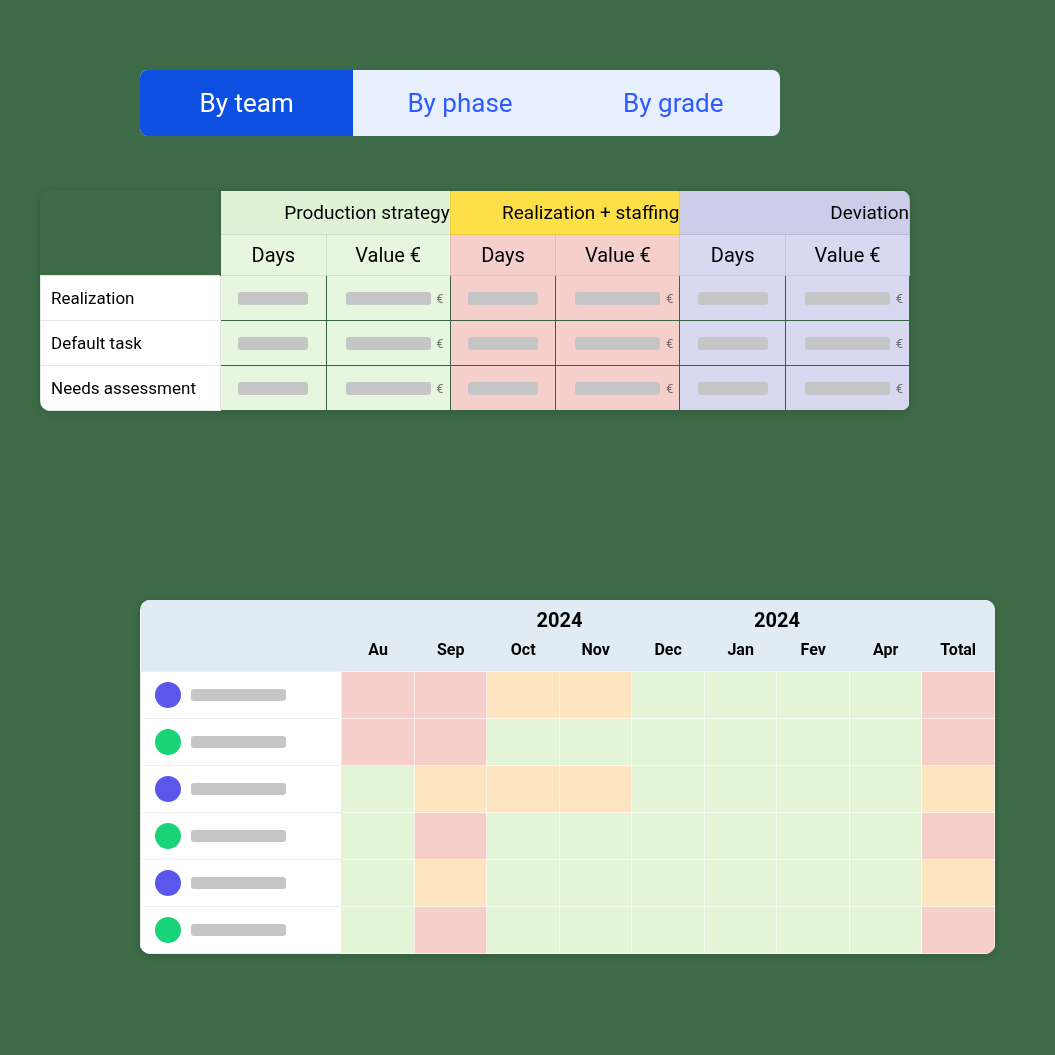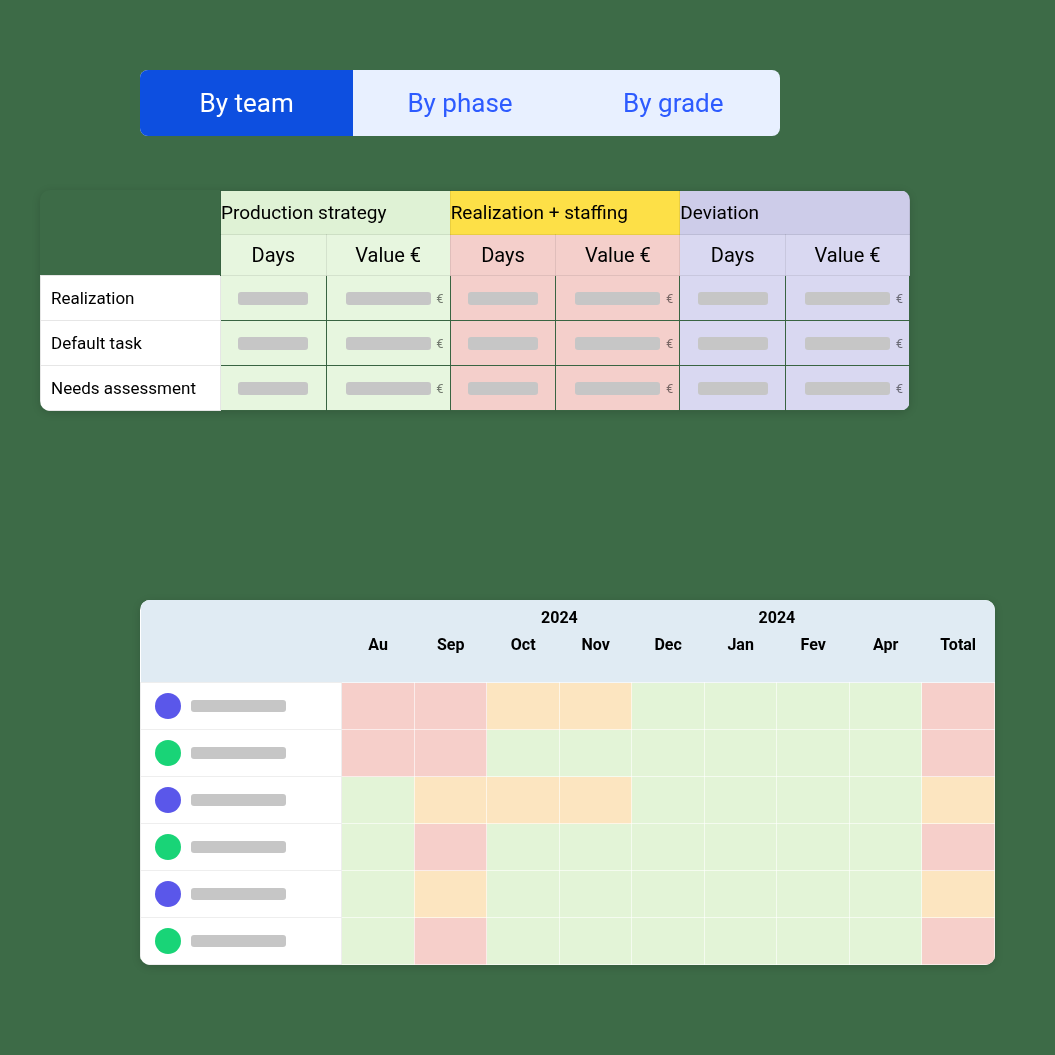--- a/index.html
+++ b/index.html
@@ -44,21 +44,21 @@
     border-radius: 10px;
     overflow: hidden;
     box-shadow: 0 2px 8px rgba(0,0,0,0.15);
   }
   .top-table table { border-collapse: collapse; width: 100%; }
   .top-table th, .top-table td { font-weight: 400; }
   .rowhead-blank { background: transparent; width: 180px; border: none; }
   .grouphead {
     padding: 10px 0;
     font-size: 19px;
-    text-align: left;
+    text-align: right;
     border: 1px solid rgba(0,0,0,0.08);
   }
   .subhead {
     padding: 8px 0;
     font-size: 20px;
     border: 1px solid rgba(0,0,0,0.08);
   }
   .rowlabel {
     background: #fff;
     padding: 12px 10px;
@@ -102,27 +102,27 @@
     border-radius: 10px;
     overflow: hidden;
     box-shadow: 0 2px 8px rgba(0,0,0,0.15);
     background: #fff;
   }
   .bottom-table table { border-collapse: collapse; width: 100%; }
   .bt-head {
     background: #e0ebf3;
   }
   .bt-year {
-    font-size: 16px;
+    font-size: 20px;
     padding: 8px 0 2px 0;
     text-align: center;
   }
   .bt-month {
     font-size: 16px;
-    padding: 6px 0 28px 0;
+    padding: 6px 0 12px 0;
     text-align: center;
   }
   .bt-leftcol {
     width: 200px;
     padding: 10px 14px;
     border: 1px solid #eee;
   }
   .avatar {
     display: inline-block;
     width: 26px;

